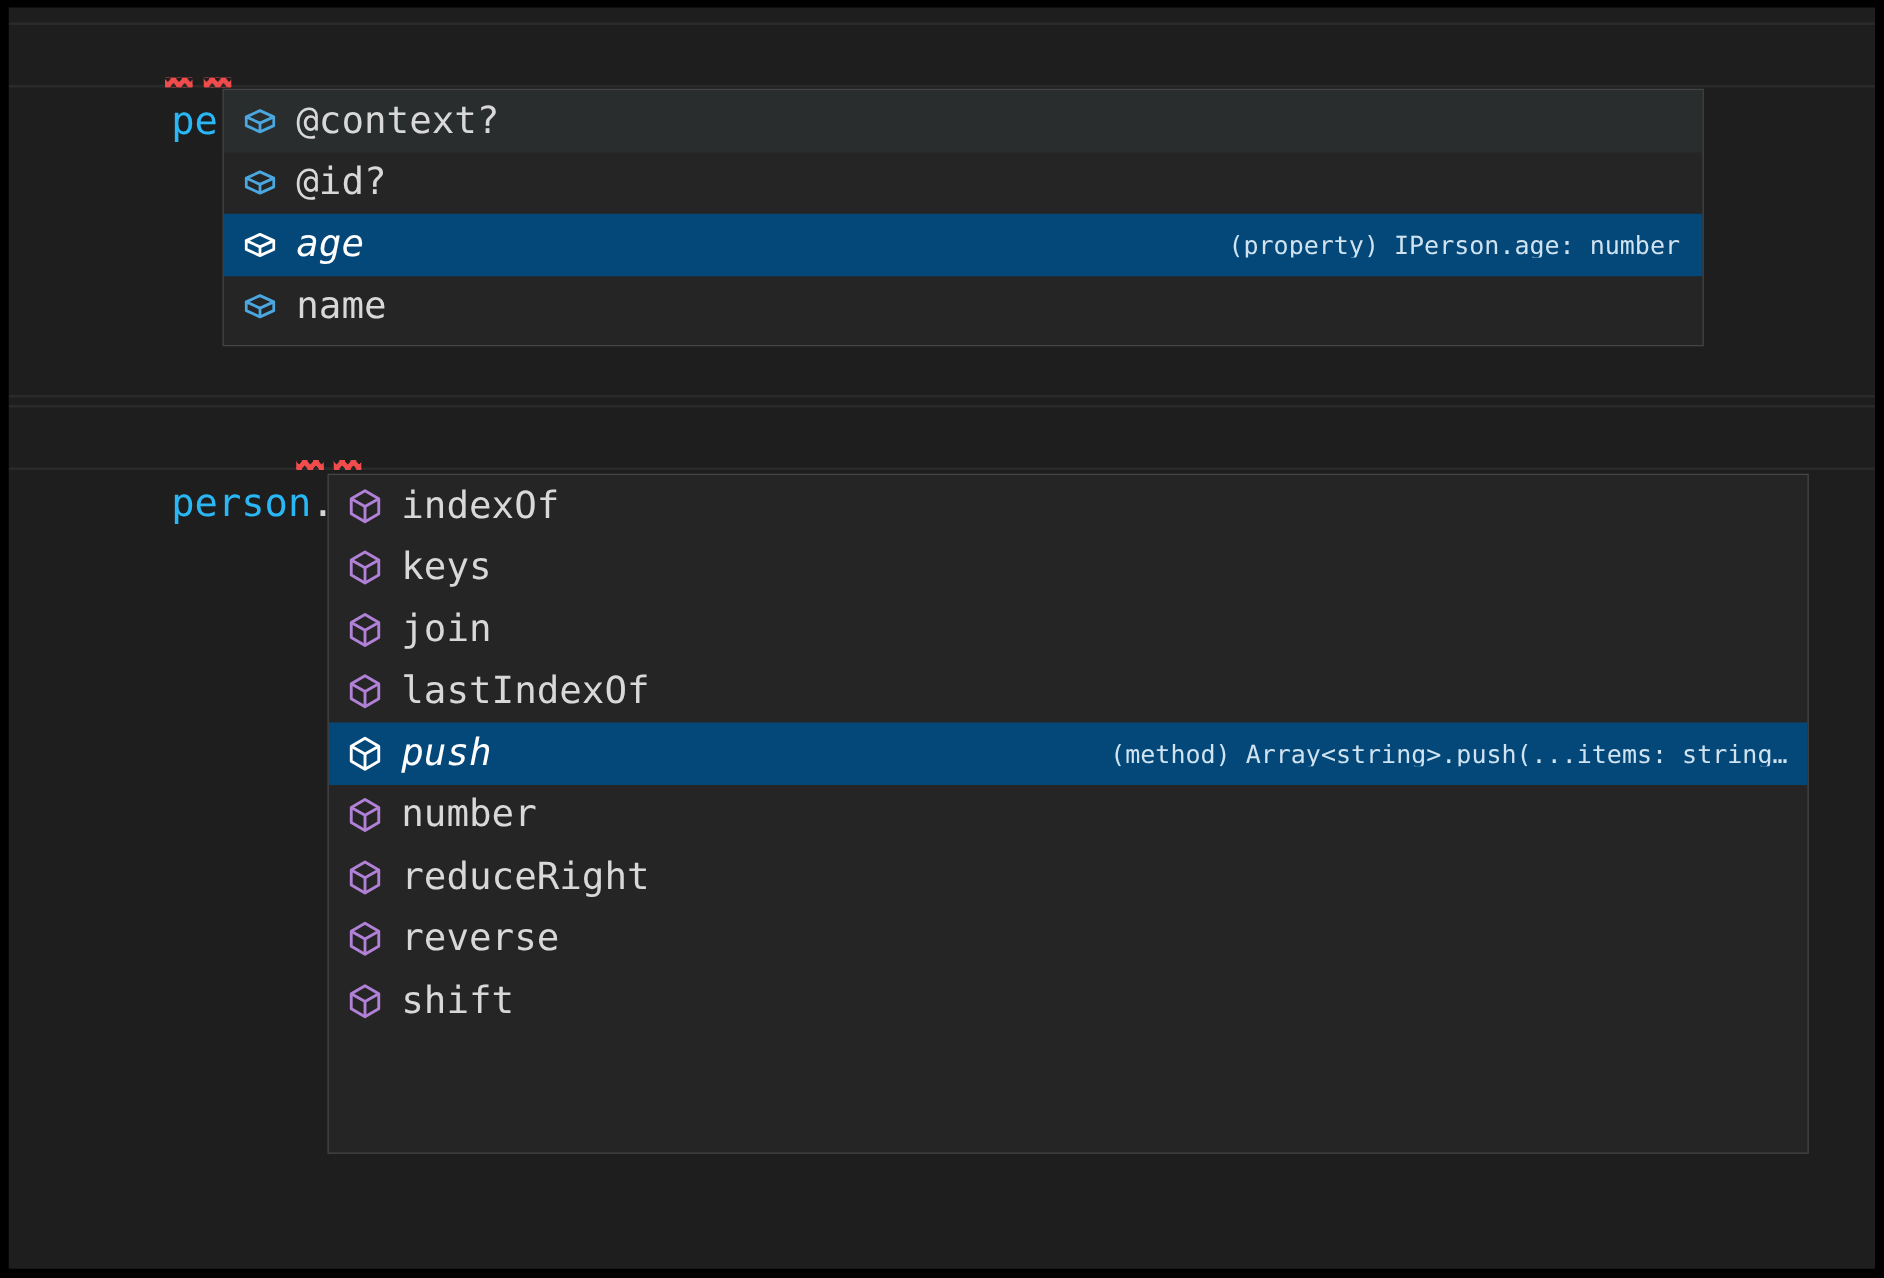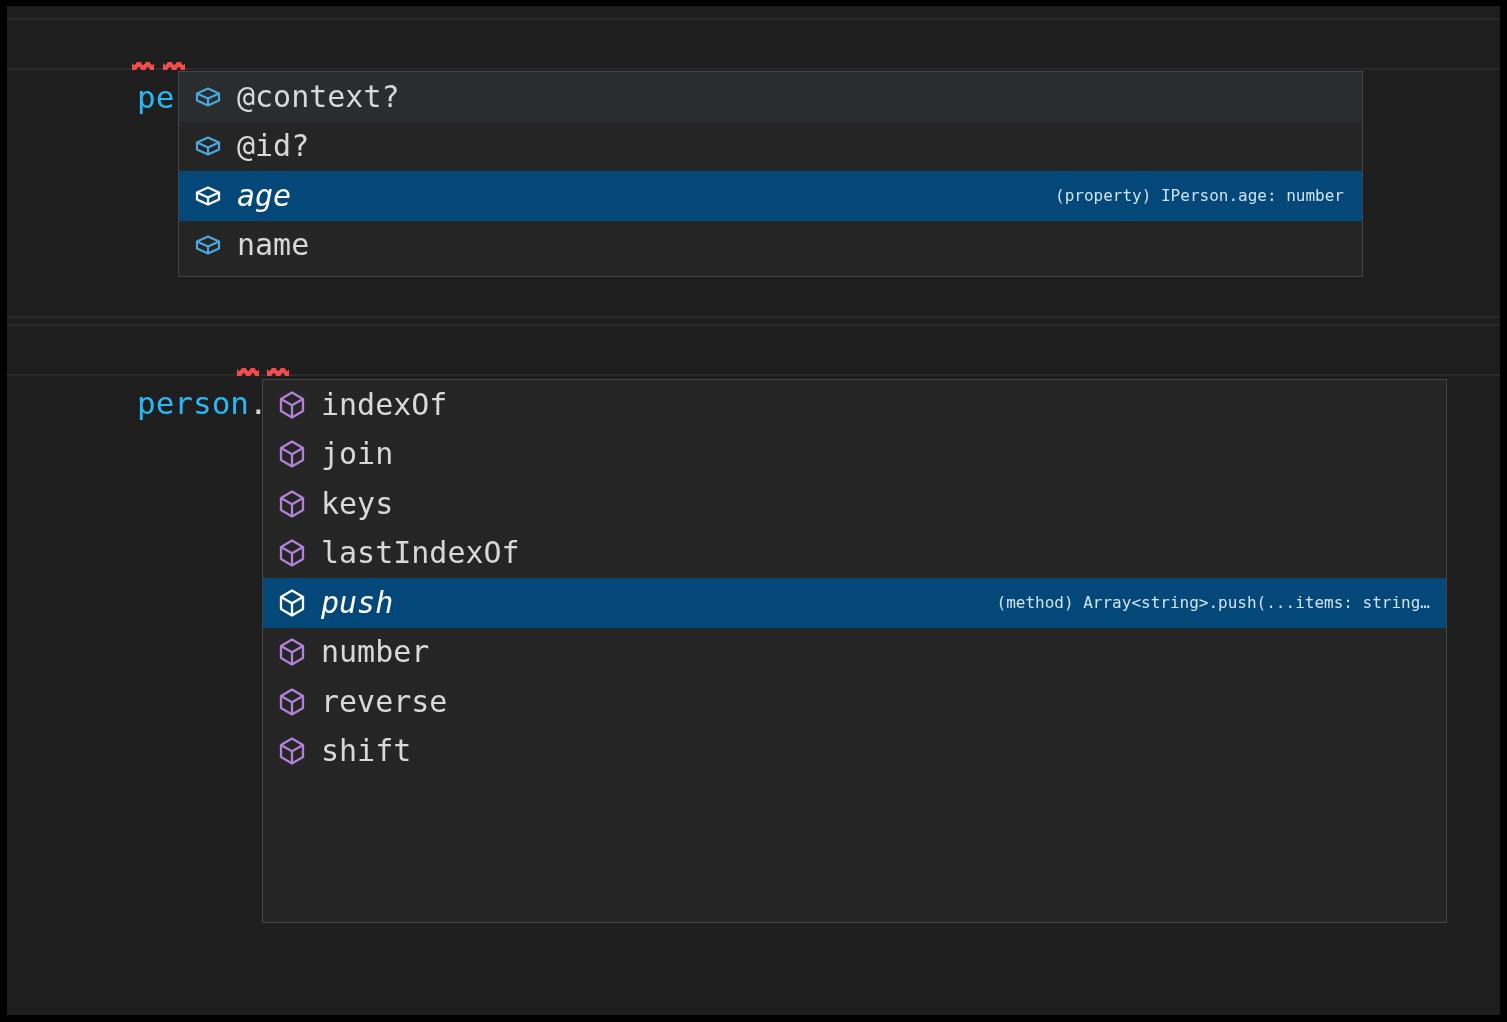--- a/index.html
+++ b/index.html
@@ -130,21 +130,21 @@
     font-size: 30px;
     line-height: 1;
     color: #d8d8d8;
     white-space: pre;
   }
   .srow.selected .srow-label { color: #ffffff; font-style: italic; }
 
   .srow-detail {
     flex: 1 1 auto;
     text-align: right;
-    font-size: 16px;
+    font-size: 20px;
     line-height: 1;
     color: #cfe3f0;
     white-space: nowrap;
     overflow: hidden;
     text-overflow: clip;
     padding-left: 24px;
     padding-right: 6px;
   }
 
   
@@ -234,32 +234,32 @@
           <span class="srow-detail"></span>
         </div>
         <div class="srow">
           <span class="srow-icon">
             <svg width="32" height="32" viewBox="0 0 32 32" fill="none" aria-hidden="true">
               <path d="M16 3.6 L27 10 L27 22 L16 28.4 L5 22 L5 10 Z" stroke="#b180d7" stroke-width="2.3" stroke-linejoin="round"></path>
               <path d="M5 10 L16 16.2 L27 10" stroke="#b180d7" stroke-width="2.3" stroke-linejoin="round"></path>
               <path d="M16 16.2 L16 28.4" stroke="#b180d7" stroke-width="2.3" stroke-linejoin="round"></path>
             </svg>
           </span>
+          <span class="srow-label">keys</span>
+          <span class="srow-detail"></span>
+        </div>
+        <div class="srow">
+          <span class="srow-icon">
+            <svg width="32" height="32" viewBox="0 0 32 32" fill="none" aria-hidden="true">
+              <path d="M16 3.6 L27 10 L27 22 L16 28.4 L5 22 L5 10 Z" stroke="#b180d7" stroke-width="2.3" stroke-linejoin="round"></path>
+              <path d="M5 10 L16 16.2 L27 10" stroke="#b180d7" stroke-width="2.3" stroke-linejoin="round"></path>
+              <path d="M16 16.2 L16 28.4" stroke="#b180d7" stroke-width="2.3" stroke-linejoin="round"></path>
+            </svg>
+          </span>
           <span class="srow-label">join</span>
-          <span class="srow-detail"></span>
-        </div>
-        <div class="srow">
-          <span class="srow-icon">
-            <svg width="32" height="32" viewBox="0 0 32 32" fill="none" aria-hidden="true">
-              <path d="M16 3.6 L27 10 L27 22 L16 28.4 L5 22 L5 10 Z" stroke="#b180d7" stroke-width="2.3" stroke-linejoin="round"></path>
-              <path d="M5 10 L16 16.2 L27 10" stroke="#b180d7" stroke-width="2.3" stroke-linejoin="round"></path>
-              <path d="M16 16.2 L16 28.4" stroke="#b180d7" stroke-width="2.3" stroke-linejoin="round"></path>
-            </svg>
-          </span>
-          <span class="srow-label">keys</span>
           <span class="srow-detail"></span>
         </div>
         <div class="srow">
           <span class="srow-icon">
             <svg width="32" height="32" viewBox="0 0 32 32" fill="none" aria-hidden="true">
               <path d="M16 3.6 L27 10 L27 22 L16 28.4 L5 22 L5 10 Z" stroke="#b180d7" stroke-width="2.3" stroke-linejoin="round"></path>
               <path d="M5 10 L16 16.2 L27 10" stroke="#b180d7" stroke-width="2.3" stroke-linejoin="round"></path>
               <path d="M16 16.2 L16 28.4" stroke="#b180d7" stroke-width="2.3" stroke-linejoin="round"></path>
             </svg>
           </span>
@@ -289,20 +289,31 @@
           <span class="srow-detail"></span>
         </div>
         <div class="srow">
           <span class="srow-icon">
             <svg width="32" height="32" viewBox="0 0 32 32" fill="none" aria-hidden="true">
               <path d="M16 3.6 L27 10 L27 22 L16 28.4 L5 22 L5 10 Z" stroke="#b180d7" stroke-width="2.3" stroke-linejoin="round"></path>
               <path d="M5 10 L16 16.2 L27 10" stroke="#b180d7" stroke-width="2.3" stroke-linejoin="round"></path>
               <path d="M16 16.2 L16 28.4" stroke="#b180d7" stroke-width="2.3" stroke-linejoin="round"></path>
             </svg>
           </span>
+          <span class="srow-label">reduceRight</span>
+          <span class="srow-detail"></span>
+        </div>
+        <div class="srow">
+          <span class="srow-icon">
+            <svg width="32" height="32" viewBox="0 0 32 32" fill="none" aria-hidden="true">
+              <path d="M16 3.6 L27 10 L27 22 L16 28.4 L5 22 L5 10 Z" stroke="#b180d7" stroke-width="2.3" stroke-linejoin="round"></path>
+              <path d="M5 10 L16 16.2 L27 10" stroke="#b180d7" stroke-width="2.3" stroke-linejoin="round"></path>
+              <path d="M16 16.2 L16 28.4" stroke="#b180d7" stroke-width="2.3" stroke-linejoin="round"></path>
+            </svg>
+          </span>
           <span class="srow-label">reverse</span>
           <span class="srow-detail"></span>
         </div>
         <div class="srow">
           <span class="srow-icon">
             <svg width="32" height="32" viewBox="0 0 32 32" fill="none" aria-hidden="true">
               <path d="M16 3.6 L27 10 L27 22 L16 28.4 L5 22 L5 10 Z" stroke="#b180d7" stroke-width="2.3" stroke-linejoin="round"></path>
               <path d="M5 10 L16 16.2 L27 10" stroke="#b180d7" stroke-width="2.3" stroke-linejoin="round"></path>
               <path d="M16 16.2 L16 28.4" stroke="#b180d7" stroke-width="2.3" stroke-linejoin="round"></path>
             </svg>

